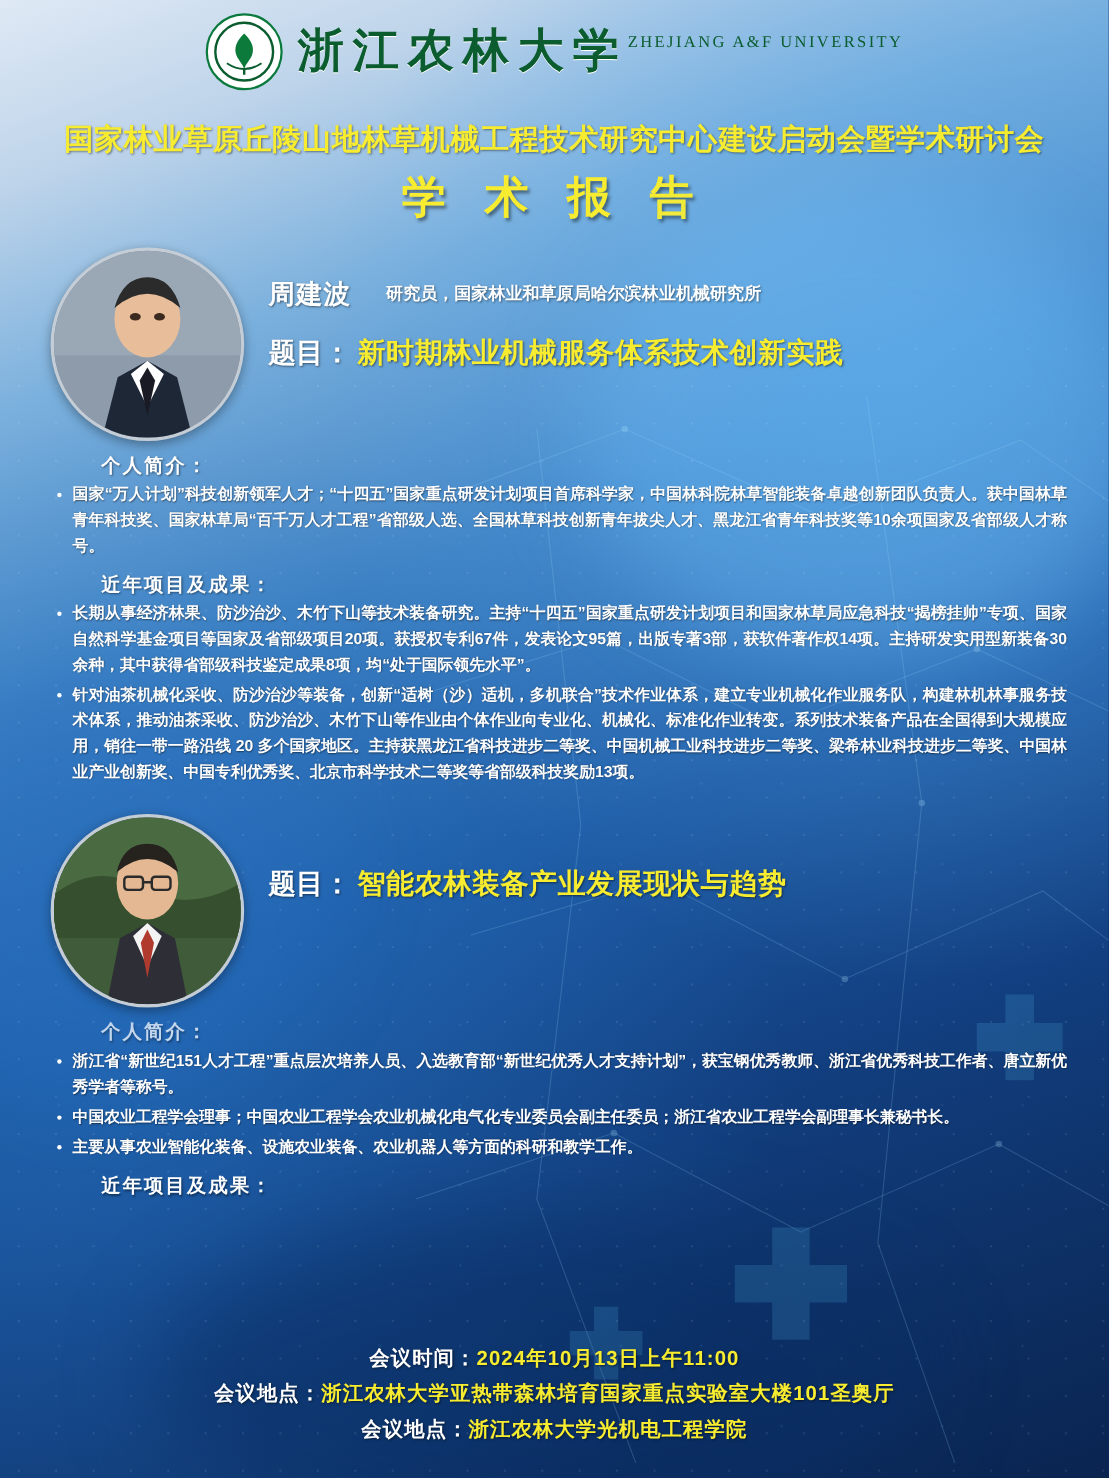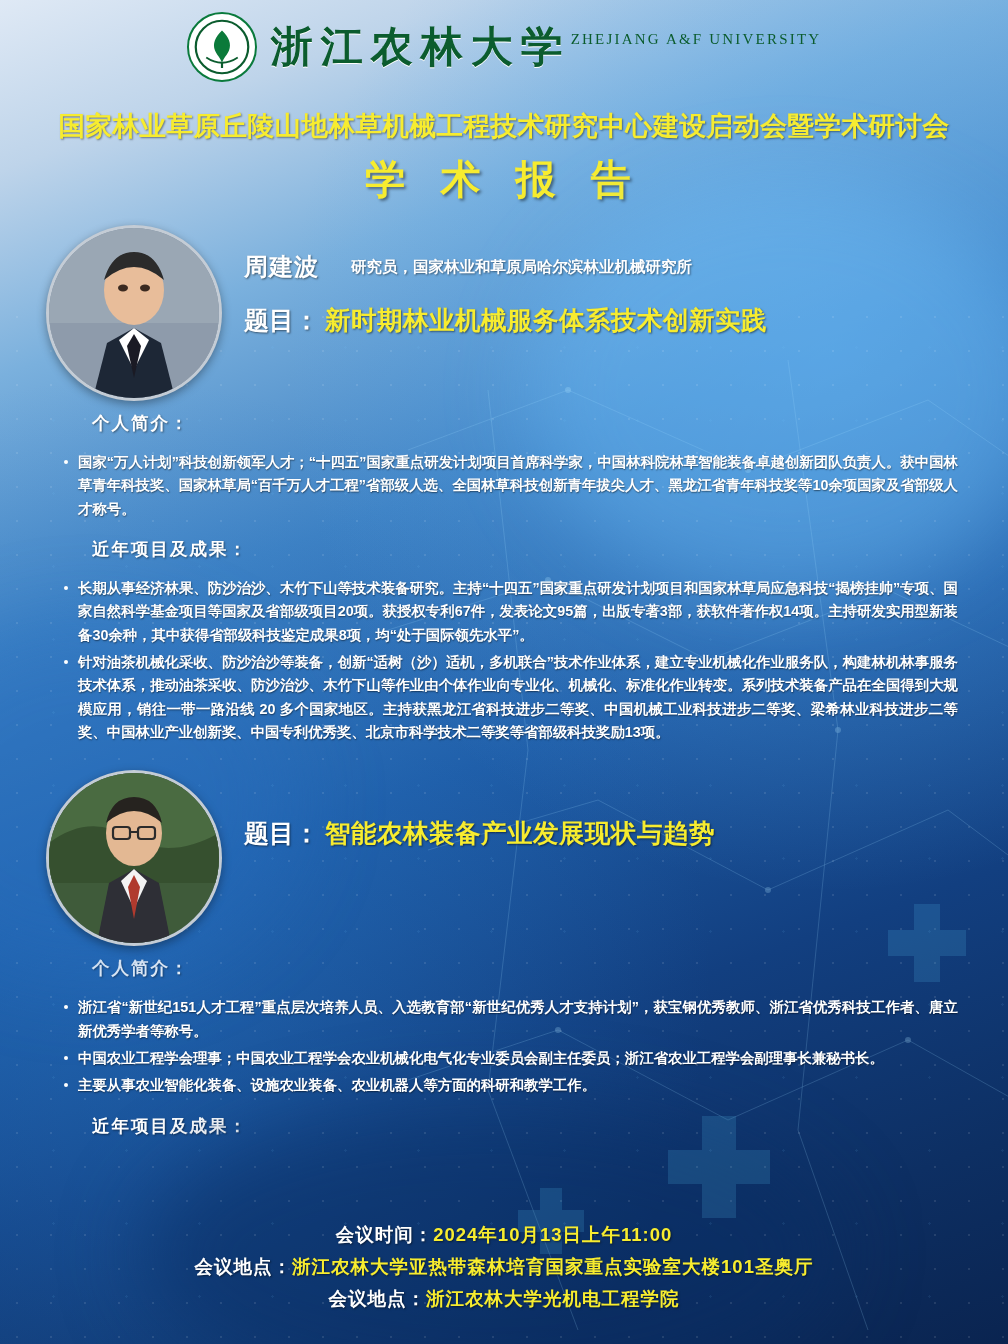--- a/index.html
+++ b/index.html
@@ -132,21 +132,21 @@
   }
   .section-heading {
     font-family:"Liberation Serif", serif;
     font-weight:bold;
     font-size:17.5px;
     color:#ffffff;
     letter-spacing:2px;
     margin:10px 0 4px 52px;
     text-shadow:1px 1px 2px rgba(0,0,0,0.45);
   }
-  ul.bullets { list-style:none; margin:16px; padding:0; }
+  ul.bullets { list-style:none; margin:4px; padding:0; }
   ul.bullets li {
     position:relative;
     padding-left:22px;
     margin:2px 0 4px 0;
     font-size:14.4px;
     line-height:1.62;
     font-weight:bold;
     color:#ffffff;
     text-shadow:0.5px 0.5px 1.5px rgba(0,0,0,0.5);
     text-align:justify;

